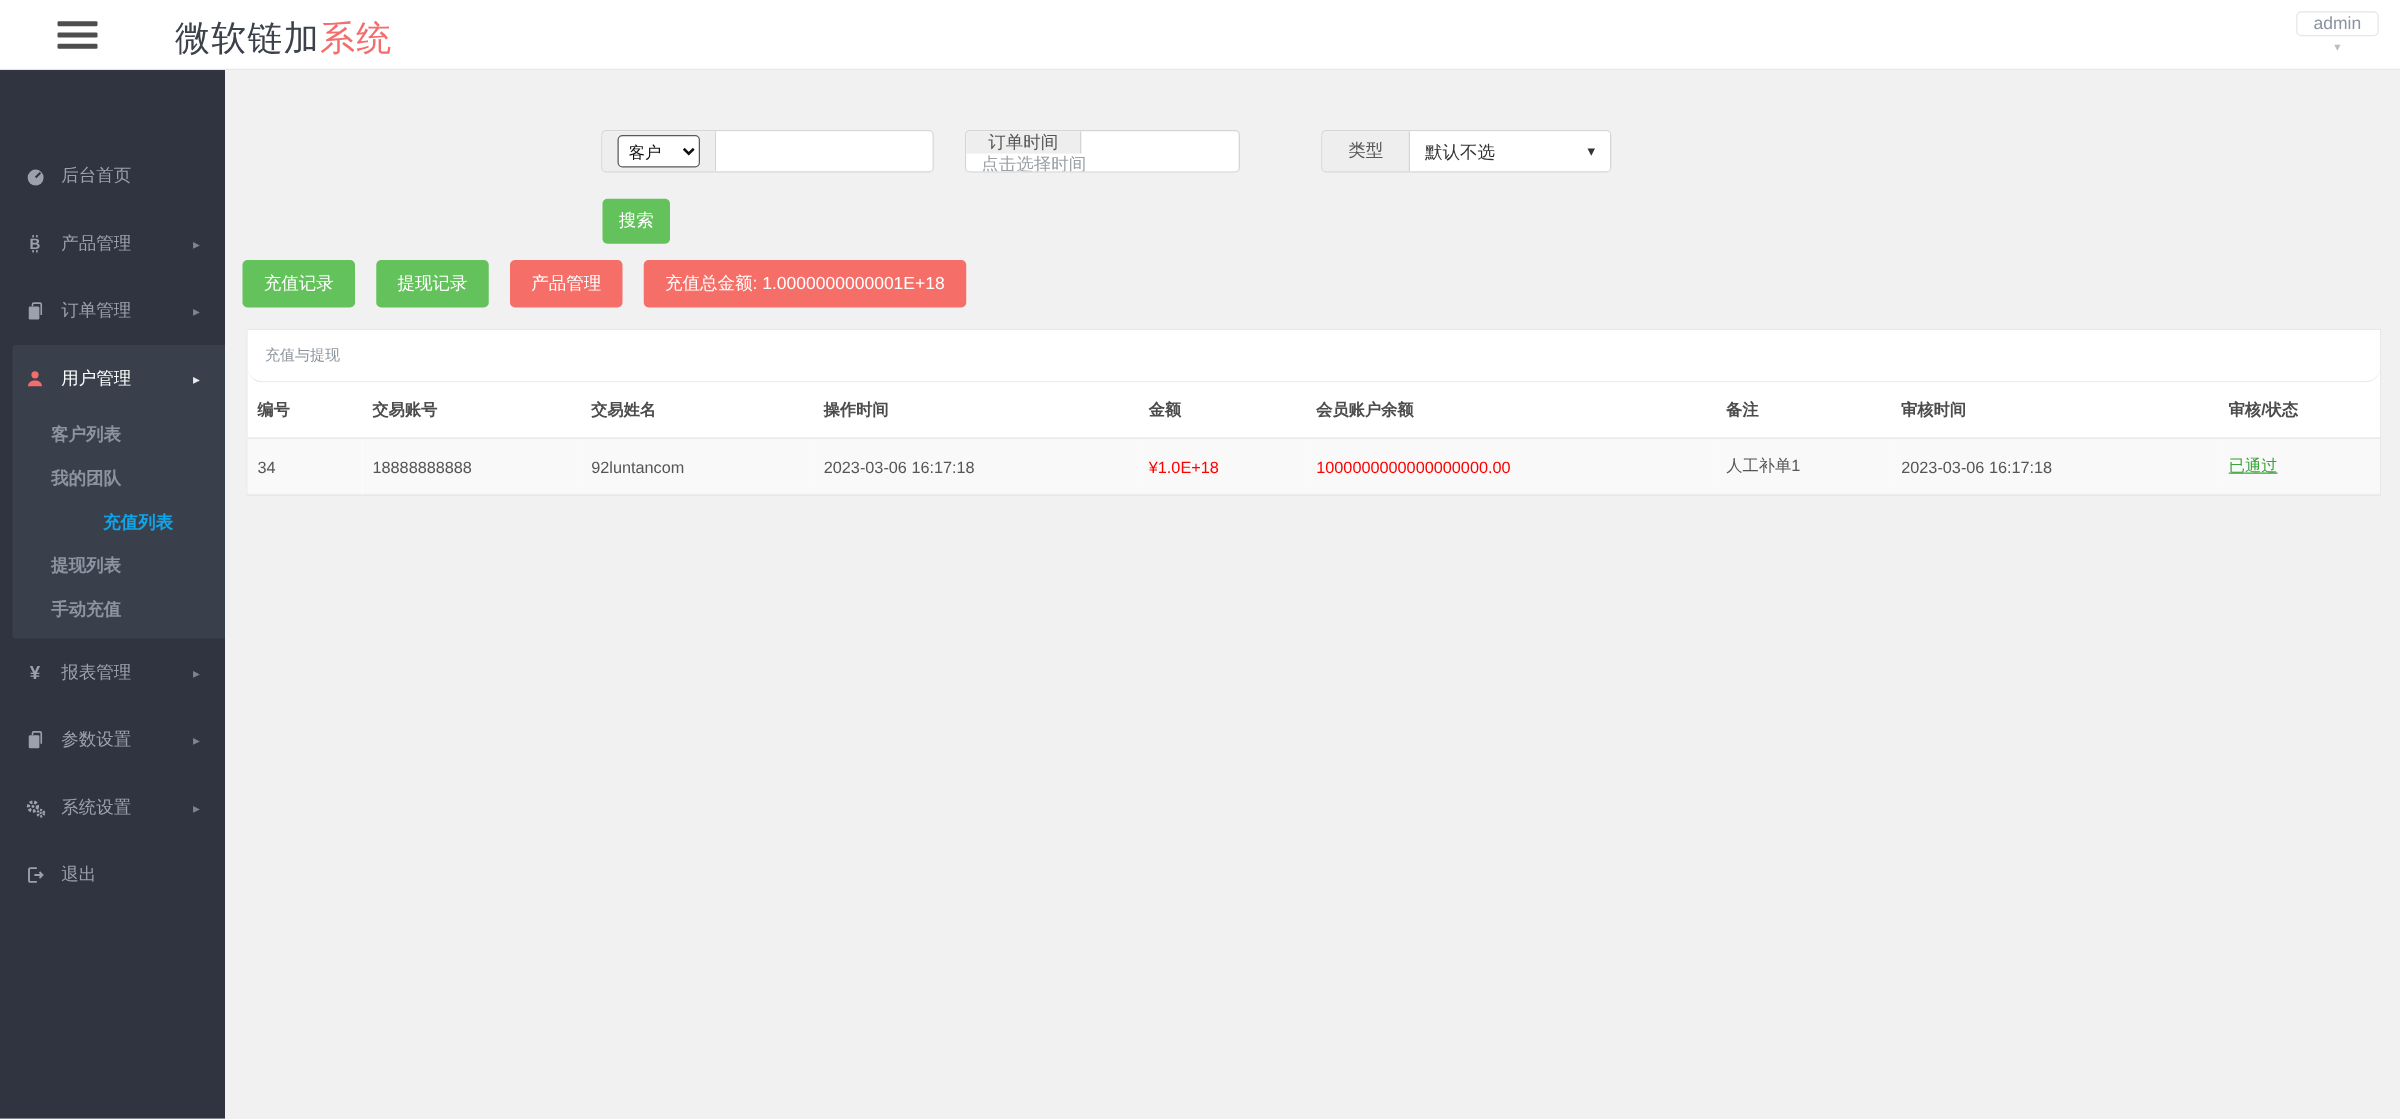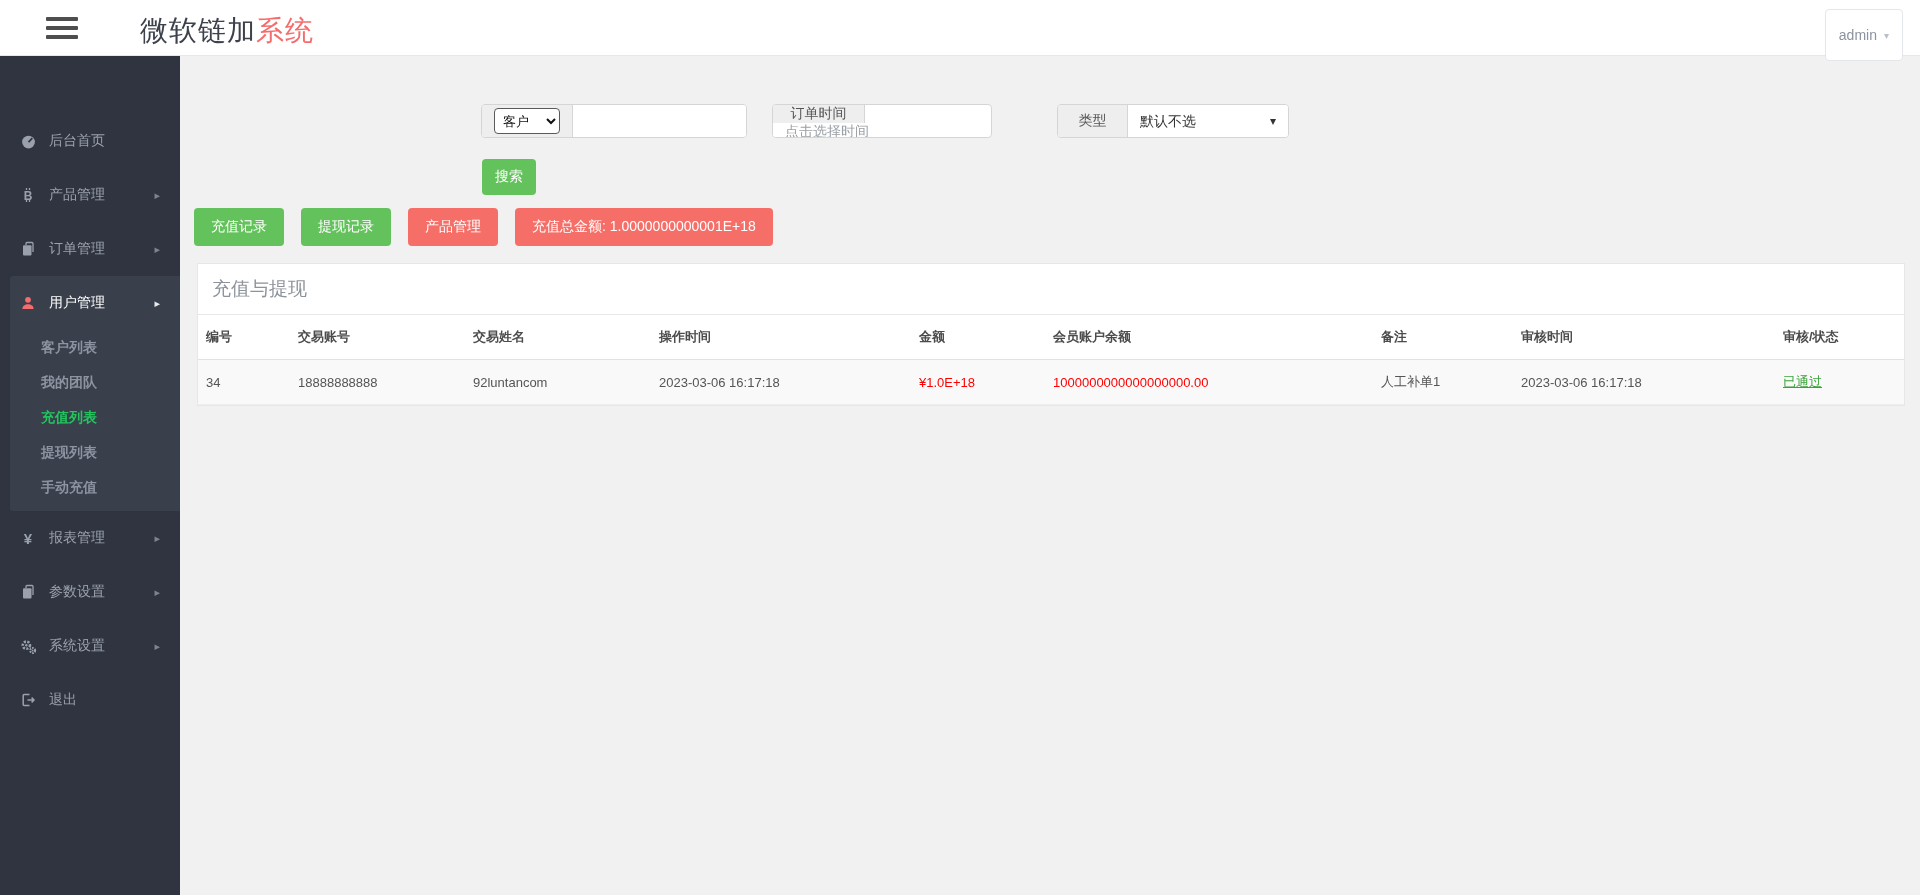--- a/index.html
+++ b/index.html
@@ -8,44 +8,44 @@
 
   
   .header { height:56px; background:#fff; border-bottom:1px solid #e7e7e7;
     position:relative; z-index:5; }
   .hamburger { position:absolute; left:46px; top:17px; width:32px; height:22px;
     display:flex; flex-direction:column; justify-content:space-between; cursor:pointer; }
   .hamburger span { display:block; height:3.6px; background:#4e4e4e; border-radius:1px; }
   .brand { position:absolute; left:140px; top:12px; font-size:28px; color:#3c414b;
     letter-spacing:1px; white-space:nowrap; }
   .brand .accent { color:#f56c6c; }
-  .user-box { position:absolute; right:17px; top:9px; height:52px; padding:0 13px;
+  .user-box { position:absolute; right:17px; top:9px; height:20px; padding:0 13px;
     border:1px solid #e3e6ea; border-radius:4px; background:#fff; color:#8b93a2;
-    font-size:14px; display:flex; align-items:center; gap:7px; cursor:pointer; }
+    font-size:14px; display:flex; align-items:center; gap:7px; cursor:pointer;flex-direction:column; }
   .user-box .caret { font-size:10px; color:#b9bec7; }
 
   
   .wrap { display:flex; height:839px; }
   .sidebar { width:180px; background:#2f3440; padding-top:58px; flex:none; }
   .content { flex:1; background:#f1f1f1; position:relative; }
 
   
   .side-item { height:54px; display:flex; align-items:center; padding-left:18px;
     position:relative; color:#9aa1ad; font-size:14px; cursor:pointer; }
   .side-item .ico { width:20px; margin-right:11px; display:inline-flex;
     justify-content:center; align-items:center; }
   .side-item .chev { position:absolute; right:20px; font-size:11px; color:#7d8490; }
   .side-group { margin-left:10px; background:#3a3f4c; border-radius:3px 0 0 3px;
     padding-bottom:6px; }
   .side-group .side-item { padding-left:8px; color:#fff; }
   .side-group .side-item .chev { color:#e8eaee; }
   .side-group .side-item .ico { color:#f56c6c; }
   .sub-item { height:35px; display:flex; align-items:center; padding-left:31px;
     color:#8d93a0; font-size:14px; cursor:pointer;font-weight:bold; }
-  .sub-item.active { color:#22c55e; }
+  .sub-item.active { color:#0ea5e9;justify-content:center; }
   .yen-glyph { font-size:15px; font-weight:bold; }
 
   
   .filters { display:flex; margin-top:48px; align-items:flex-start; }
   .igroup { display:flex; height:34px; border:1px solid #d5d5d5; border-radius:4px;
     background:#fff; overflow:hidden; }
   .addon { background:#eee; color:#555; font-size:14px; display:flex;
     align-items:center; justify-content:center; border-right:1px solid #d5d5d5;
     flex:none; }
   .g1 { margin-left:301px; }
@@ -75,22 +75,22 @@
     font-family:inherit; }
   .btn-green { background:#64c25c; }
   .btn-red { background:#f56f68; }
   .search-row { margin:21px 0 0 302px; }
   .search-btn { width:54px; height:36px; }
   .actions { display:flex; gap:17px; margin:13px 15px 0 14px; }
   .actions .btn { height:38px; padding:0 17px; }
 
   
   .card { margin:17px 15px 0 17px; background:#fff; border:1px solid #e7e7e7; }
-  .card-header { padding:12px 14px; font-size:19px; color:#8c939b;
-    border-bottom:1px solid #e7e7e7; }
+  .card-header { padding:12px 14px; font-size:12px; color:#8c939b;
+    border-bottom:1px solid #e7e7e7;border-radius:12px; }
   table { width:100%; border-collapse:collapse; table-layout:fixed; font-size:13px;
     color:#555; }
   col.c1{width:92px} col.c2{width:175px} col.c3{width:186px} col.c4{width:260px}
   col.c5{width:134px} col.c6{width:328px} col.c7{width:140px} col.c8{width:262px}
   th { text-align:left; font-weight:bold; color:#4c4c4c; padding:13px 8px;
     border-bottom:1px solid #e2e2e2; white-space:nowrap; }
   td { padding:13px 8px; border-bottom:1px solid #efefef; white-space:nowrap;
     overflow:hidden; }
   tbody tr:nth-child(odd) { background:#f9f9f9; }
   .cell-red { color:#ff0000; }

